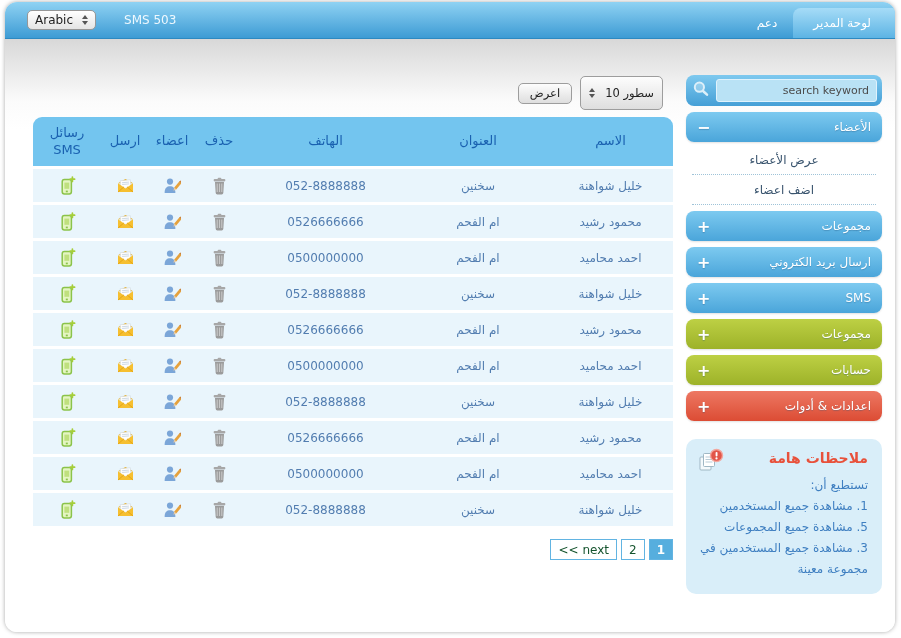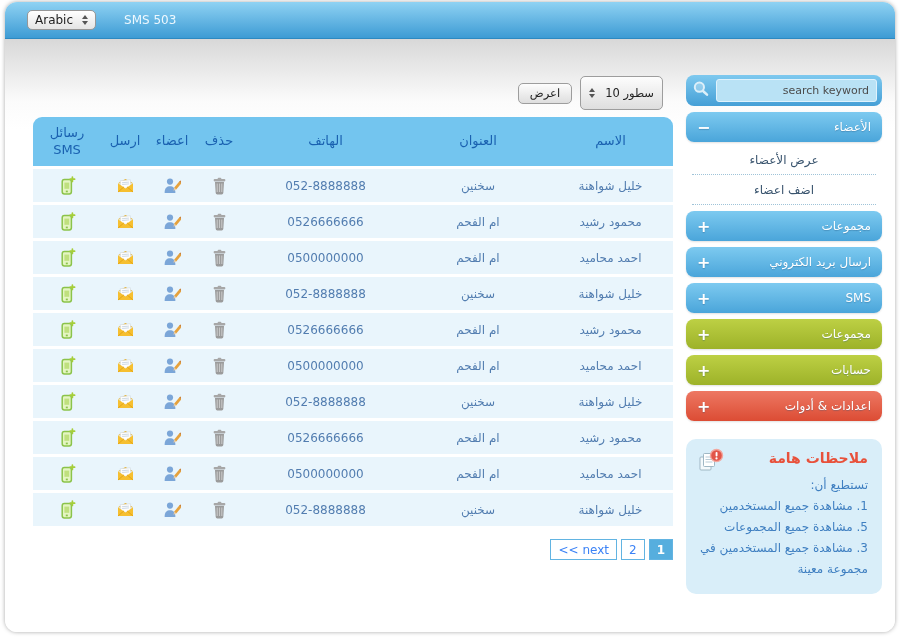--- a/index.html
+++ b/index.html
@@ -61,21 +61,21 @@
   .grid-head .hcell { padding:0 2px; }
   .grid-row {
     height:33px; margin-top:3px; background:#e9f5fc;
     color:#527db0; font-size:12px;
   }
   .cell-phone { direction:ltr; }
   .icon-btn { display:inline-flex; align-items:center; justify-content:center; width:24px; height:22px; cursor:pointer; margin:0 auto; }
   .pager { direction:ltr; display:flex; justify-content:flex-end; gap:4px; margin-top:13px; }
   .page-btn {
     min-width:19px; height:21px; padding:0 7px;
-    border:1px solid #62b4e2; background:#fff; color:#3b82f6;
+    border:1px solid #62b4e2; background:#fff; color:#14532d;
     font-size:12px; display:flex; align-items:center; justify-content:center; cursor:pointer;
   }
   .page-btn.active { background:#56aede; color:#fff; font-weight:bold; }
   
   .sidebar { position:absolute; right:13px; top:0; width:196px; direction:rtl; }
   .search-box {
     margin-top:36px; height:31px; border-radius:8px;
     background:linear-gradient(#7ec9ef,#459fd6);
     display:flex; align-items:center; padding:0 5px 0 8px; gap:6px;
   }
@@ -117,20 +117,24 @@
 
   <div class="topbar">
     <div class="lang-select">
       <span>Arabic</span>
       <span class="stepper">
           <i class="up"></i>
           <i class="dn"></i>
         </span>
     </div>
     <span class="app-title">SMS 503</span>
+    <div class="tabs">
+      <div class="tab">دعم</div>
+      <div class="tab active">لوحة المدير</div>
+    </div>
   </div>
 
   <div class="content">
 
     <div class="main">
 
       <div class="controls">
         <div class="fake-select">
           <span>سطور 10</span>
           <span class="stepper">

